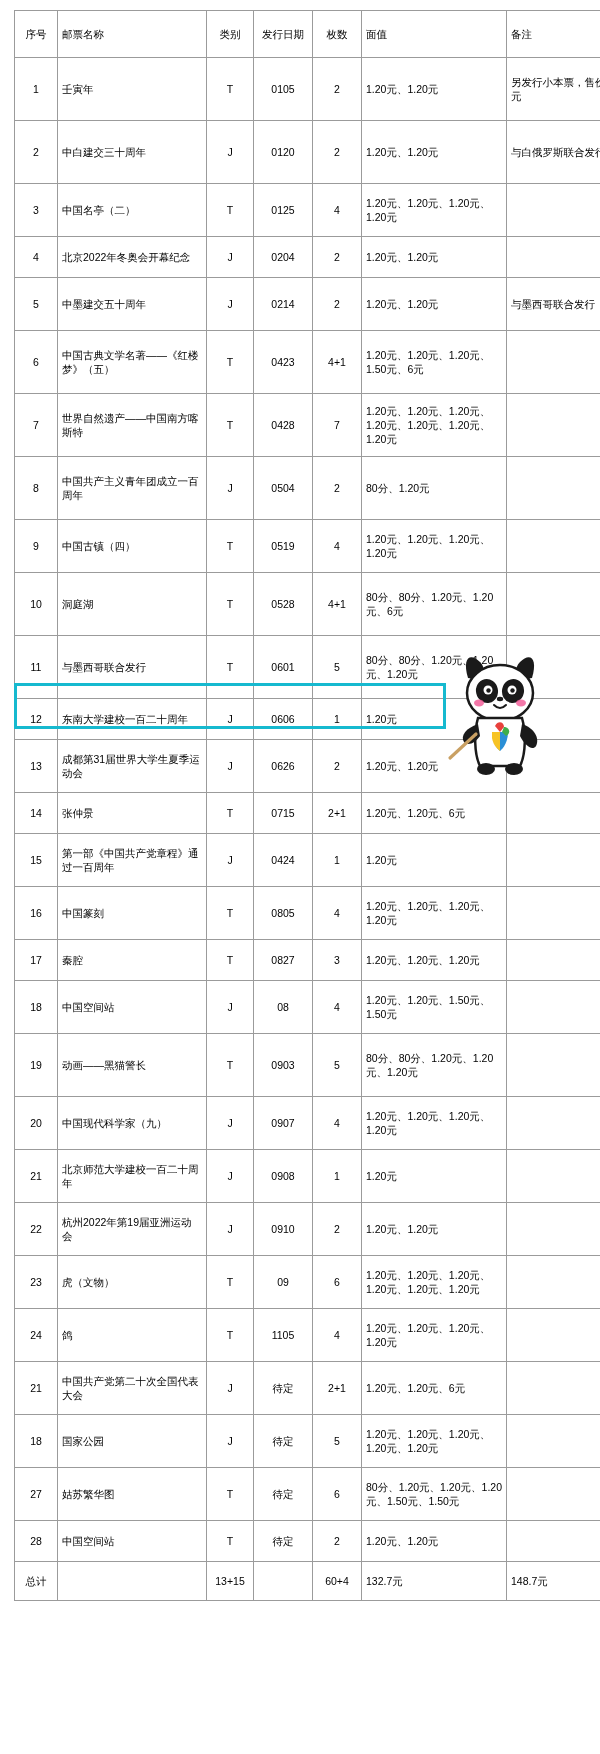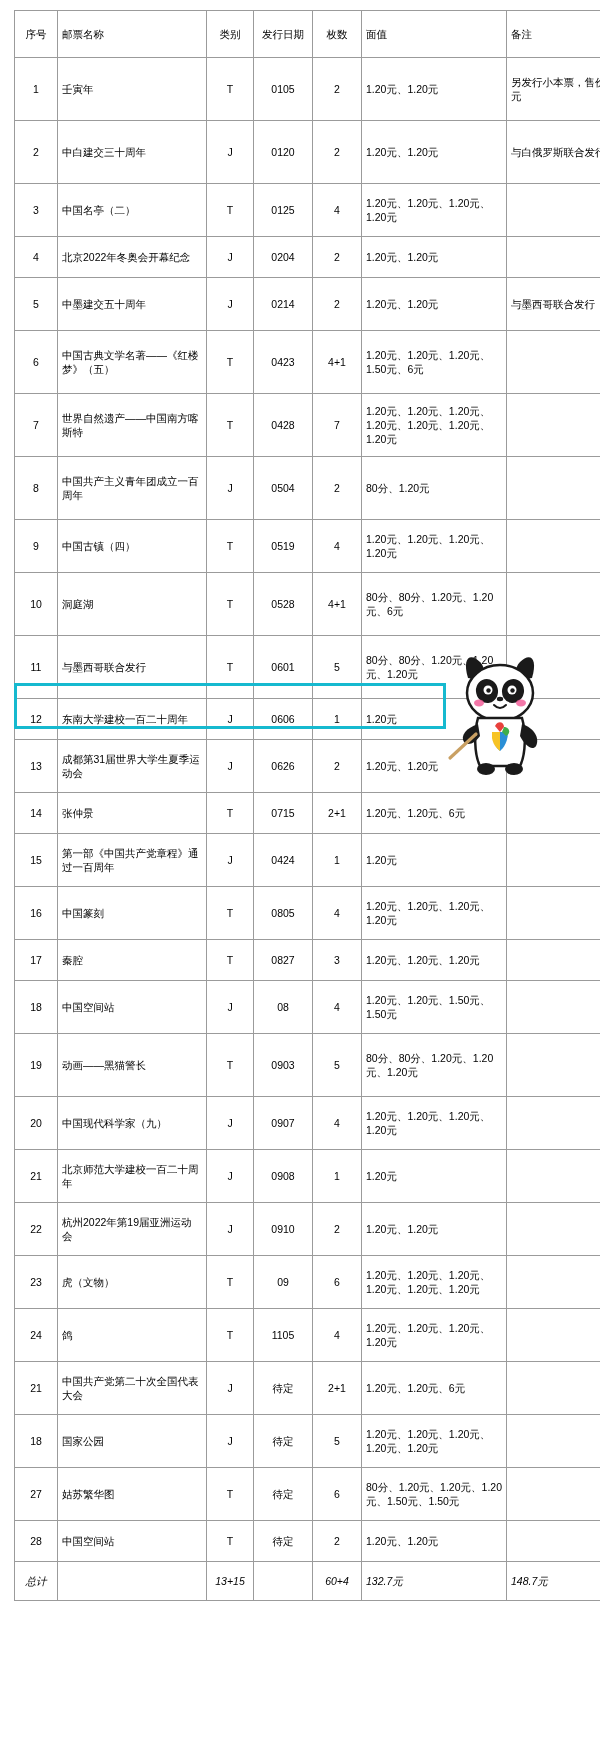--- a/index.html
+++ b/index.html
@@ -56,21 +56,21 @@
     position: absolute;
     left: 14px;
     top: 683px;
     width: 432px;
     height: 46px;
     border: 3px solid #16b9cf;
     box-sizing: border-box;
     pointer-events: none;
   }
 
-  tfoot td { height: 32px; font-style: italic; }
+  tfoot td { height: 32px; }
 
   
   .mascot {
     position: absolute;
     left: 440px;
     top: 648px;
     width: 120px;
     height: 130px;
   }
 </style>

